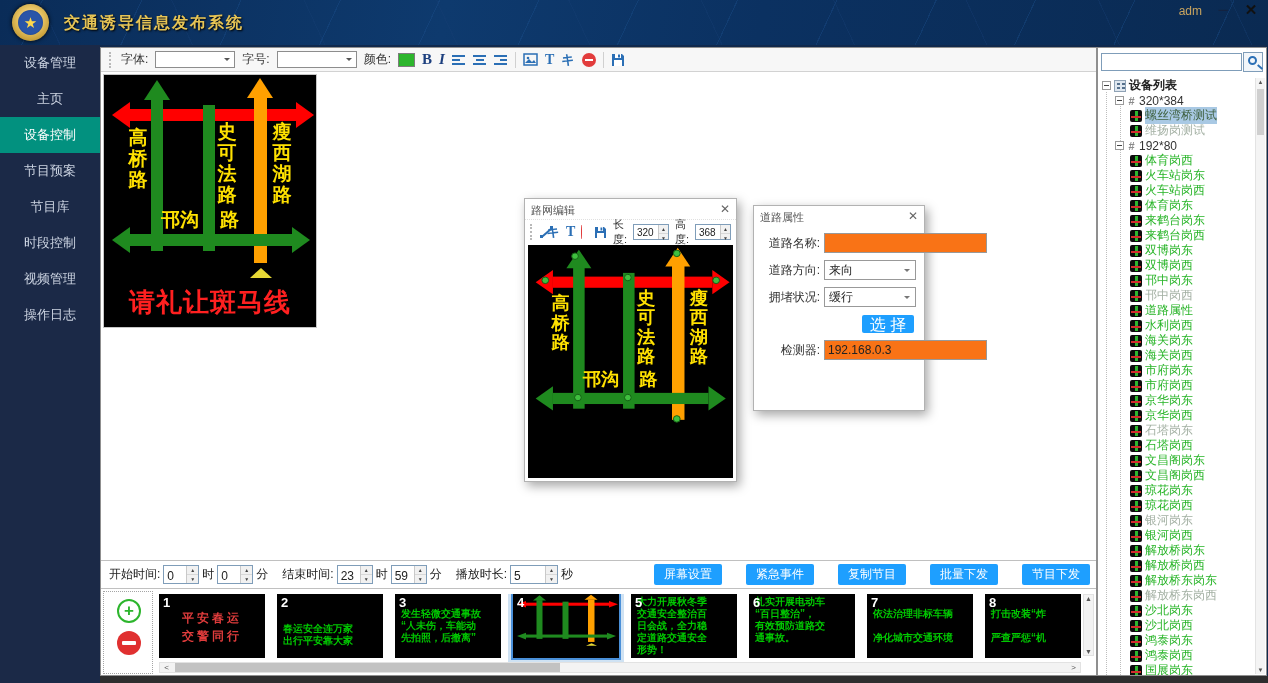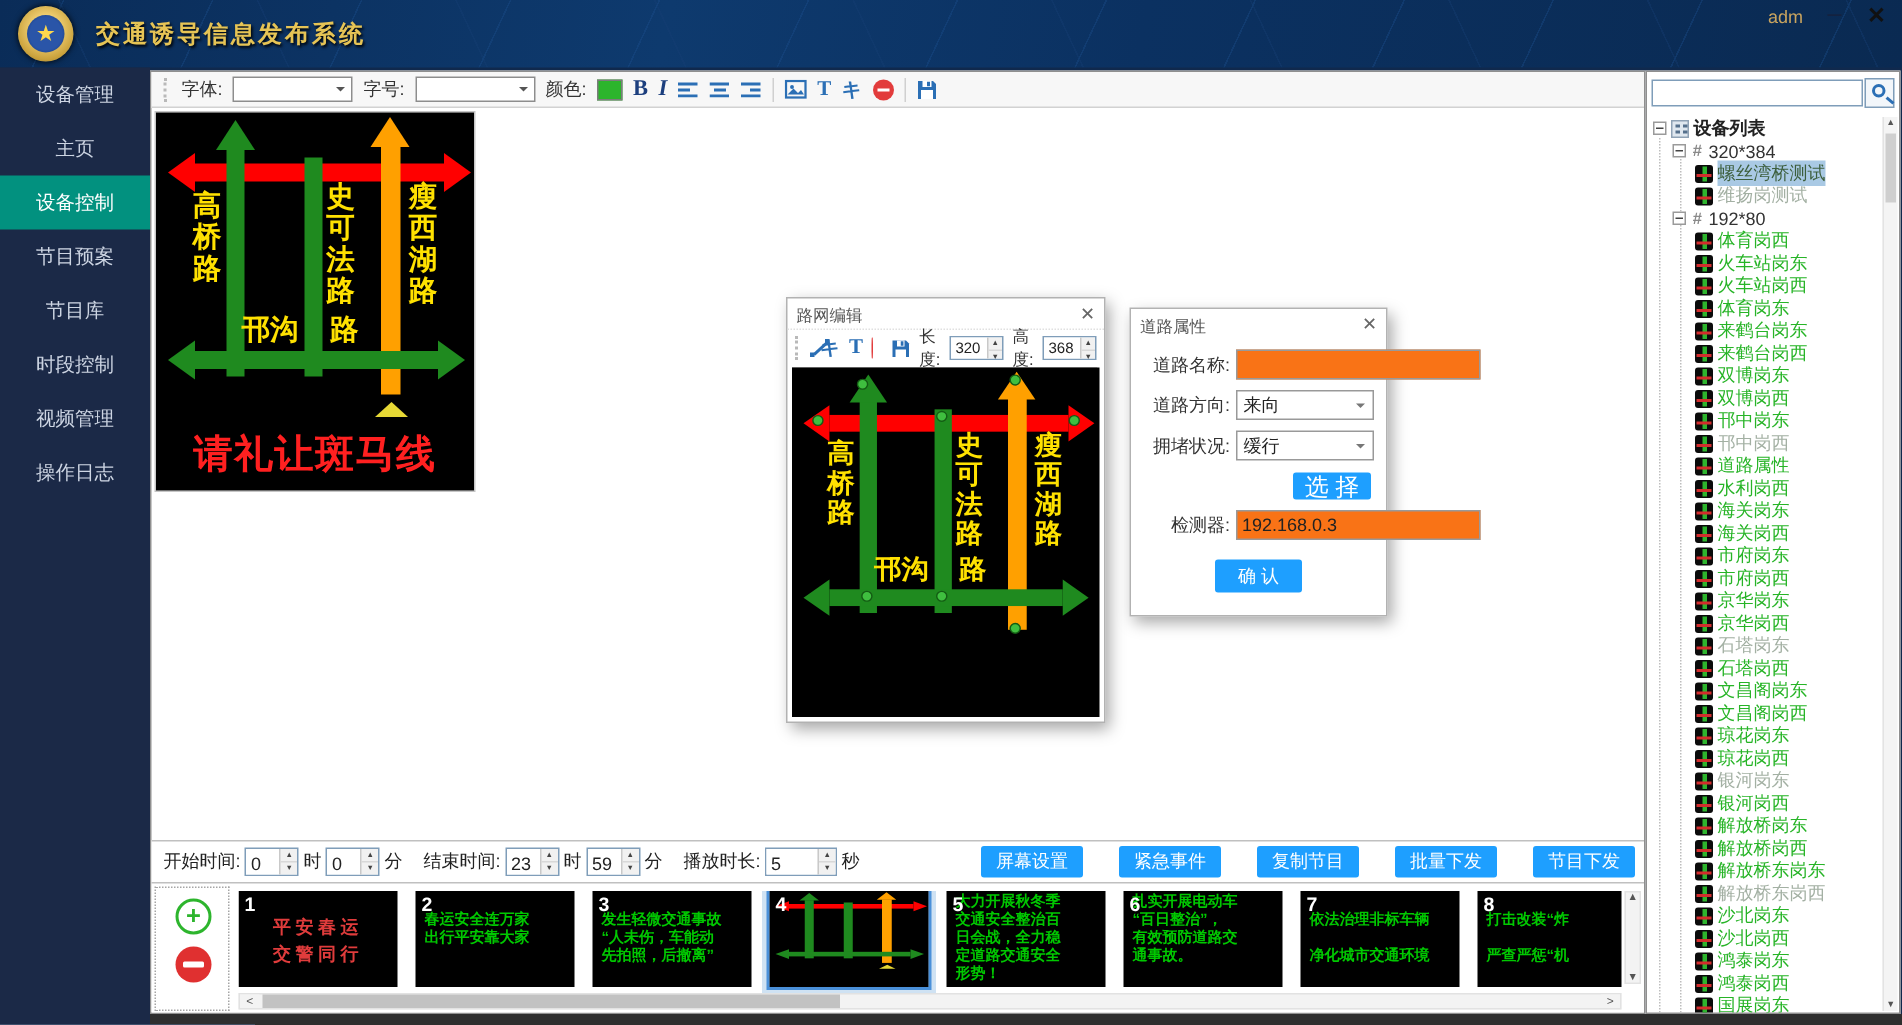--- a/index.html
+++ b/index.html
@@ -341,21 +341,21 @@
       </div>
       <div id="thumbs">
           <div class="thumb">
             <div class="tlines big" style="color: rgb(224, 60, 60);">
               <div>平安春运</div>
               <div>交警同行</div>
             </div>
             <span class="tnum">1</span>
           </div>
           <div class="thumb">
-            <div class="tlines" style="color: rgb(0, 200, 0);">
+            <div class="tlines" style="color: rgb(0, 200, 0); margin-top: 15px;">
               <div>春运安全连万家</div>
               <div>出行平安靠大家</div>
             </div>
             <span class="tnum">2</span>
           </div>
           <div class="thumb">
             <div class="tlines" style="color: rgb(0, 200, 0);">
               <div>发生轻微交通事故</div>
               <div>“人未伤，车能动</div>
               <div>先拍照，后撤离”</div>
@@ -521,23 +521,20 @@
       <label>拥堵状况:</label>
       <span class="rp-select">缓行</span>
     </div>
     <div id="rp-select-row">
       <button class="rp-btn">选 择</button>
     </div>
     <div class="rp-row">
       <label>检测器:</label>
       <input class="rp-input" value="192.168.0.3" style="">
     </div>
-    <div id="rp-confirm-row">
-      <button class="rp-btn">确 认</button>
-    </div>
   </div>
 
   <div id="tree-panel">
     <input id="search-input" style="">
     <div id="search-btn">
         <span class="mag"></span>
       </div>
     <div id="tree-body">
       <div class="guide" style="left:6px;top:14px;bottom:0;"></div>
       <div class="guide" style="left:20px;top:28px;bottom:0;"></div>

